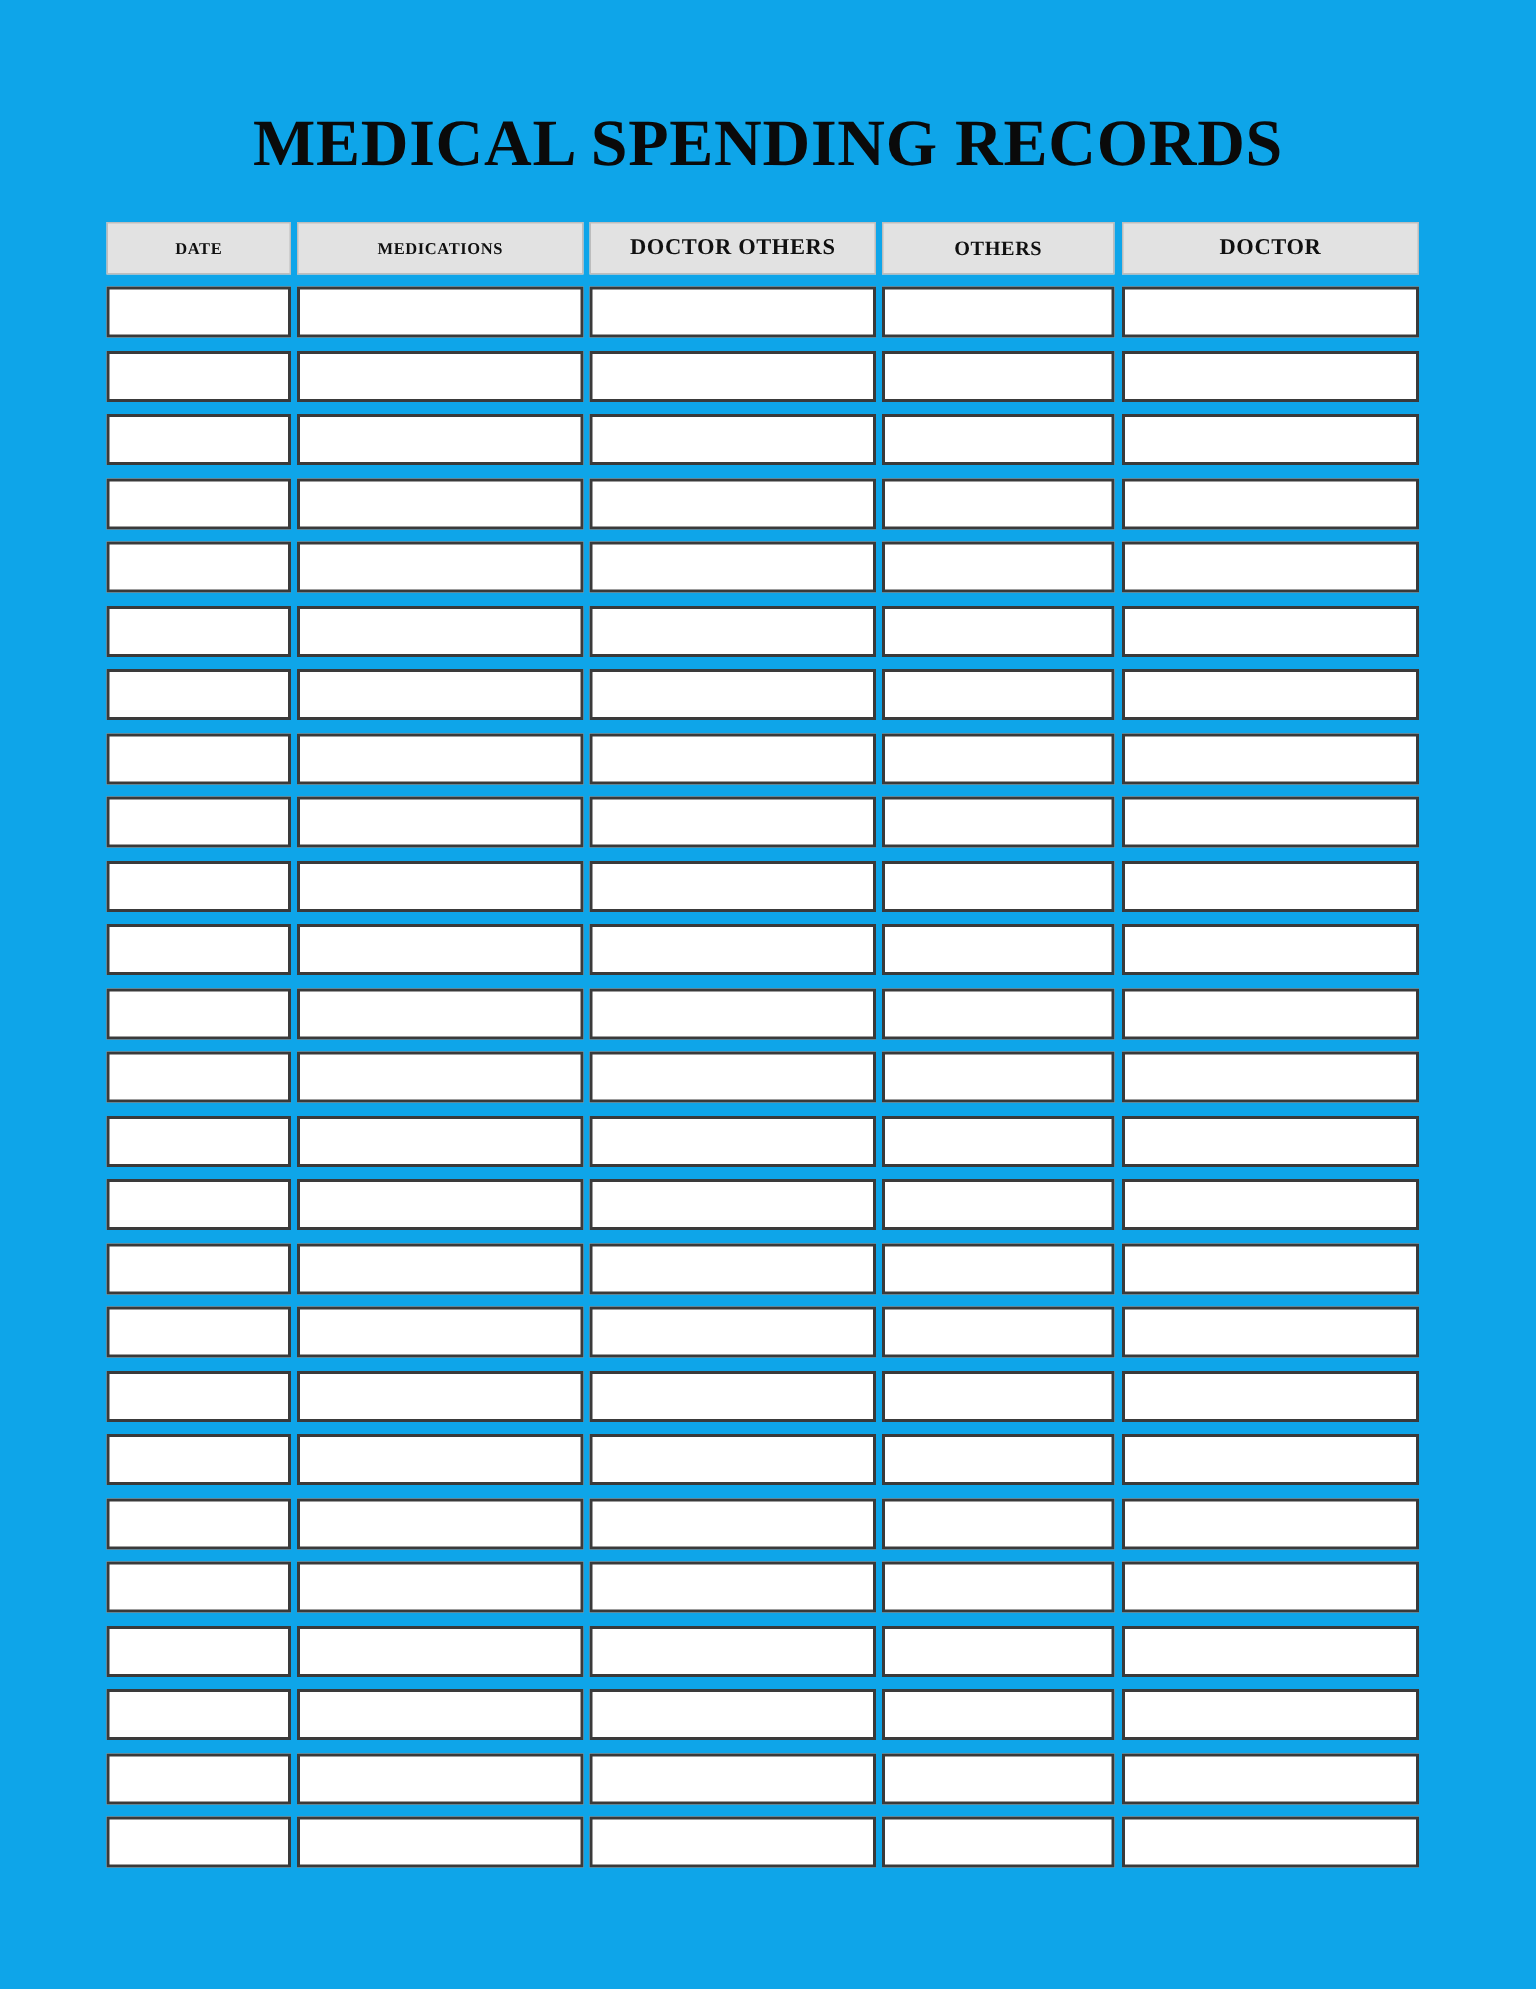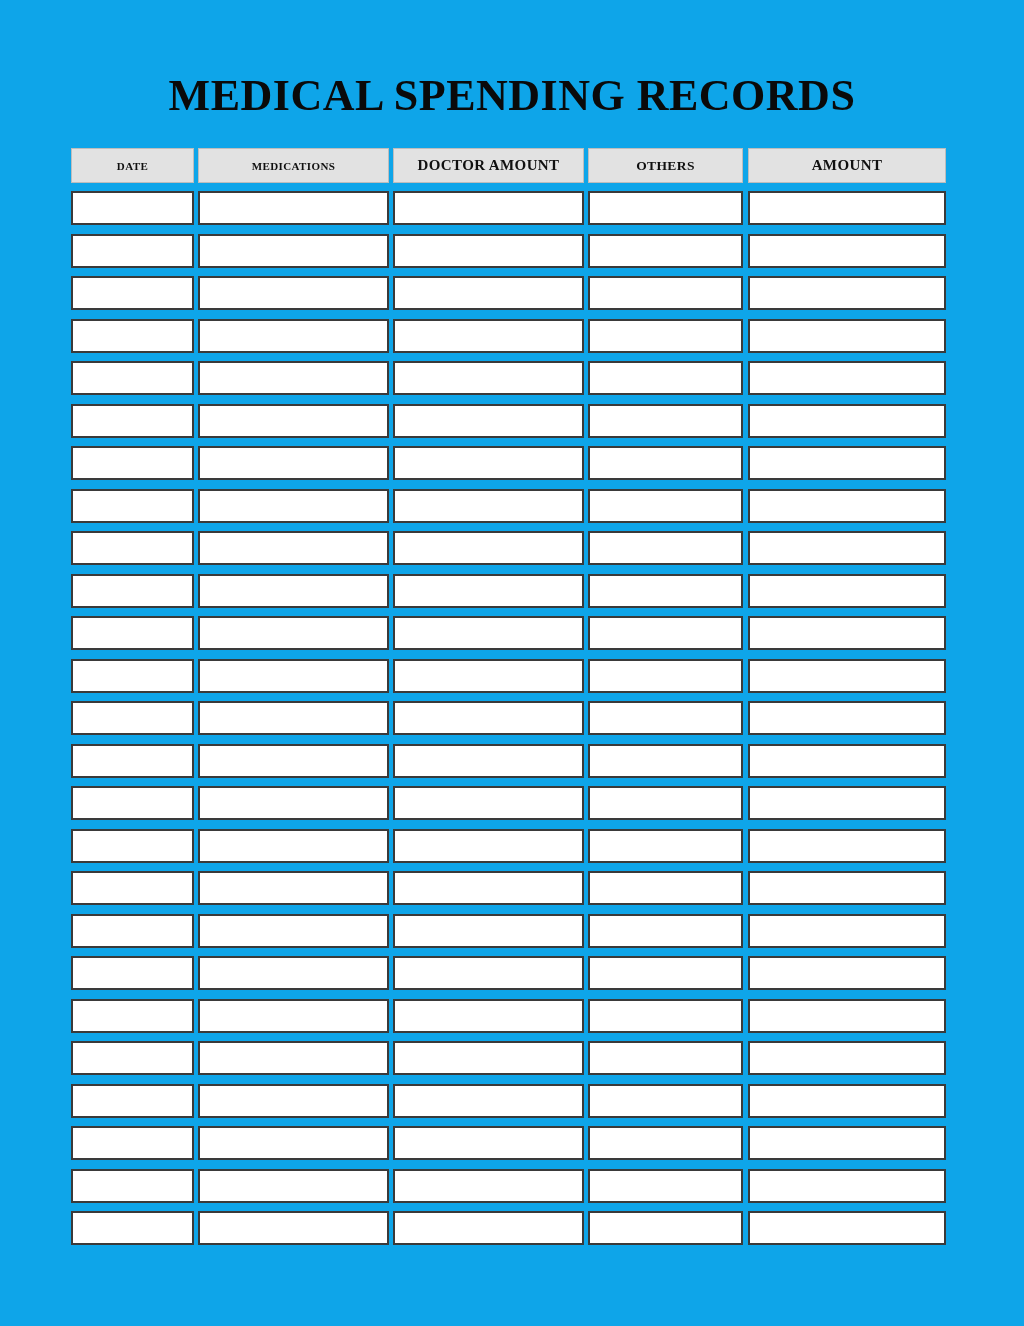--- a/index.html
+++ b/index.html
@@ -110,23 +110,23 @@
 
 <div class="page">
 
   <div class="page-title">MEDICAL SPENDING RECORDS</div>
 
   <div class="form-table">
 
     <div class="row header-row" id="header-row">
         <div class="header-cell col-0 gap-0 hsize-lg">DATE</div>
         <div class="header-cell col-1 gap-1 hsize-lg">MEDICATIONS</div>
-        <div class="header-cell col-2 gap-2 hsize-md">DOCTOR AMOUNT</div>
+        <div class="header-cell col-2 gap-2 hsize-md">DOCTOR OTHERS</div>
         <div class="header-cell col-3 gap-3 hsize-sm">OTHERS</div>
-        <div class="header-cell col-4 gap-4 hsize-md">AMOUNT</div>
+        <div class="header-cell col-4 gap-4 hsize-md">DOCTOR</div>
       </div>
 
     <div id="body-rows">
         <div class="row body-row">
           <div class="body-cell col-0 gap-0"></div>
           <div class="body-cell col-1 gap-1"></div>
           <div class="body-cell col-2 gap-2"></div>
           <div class="body-cell col-3 gap-3"></div>
           <div class="body-cell col-4 gap-4"></div>
         </div>

